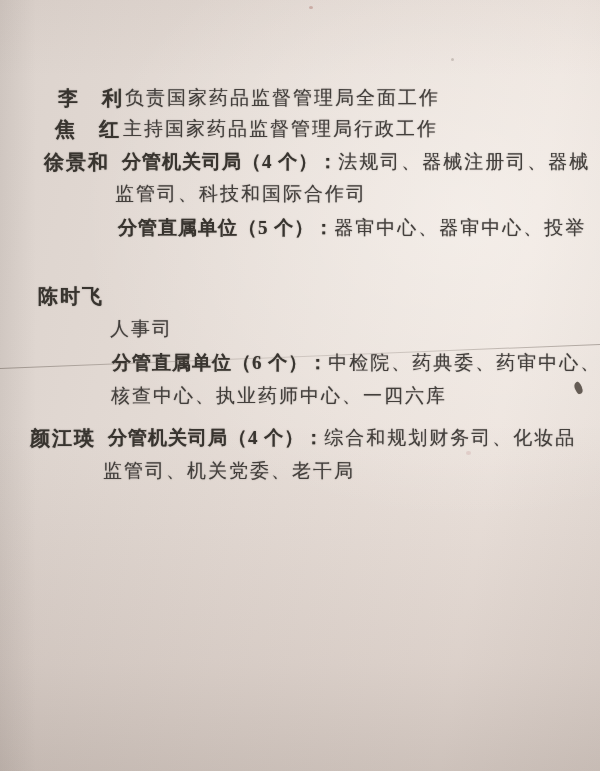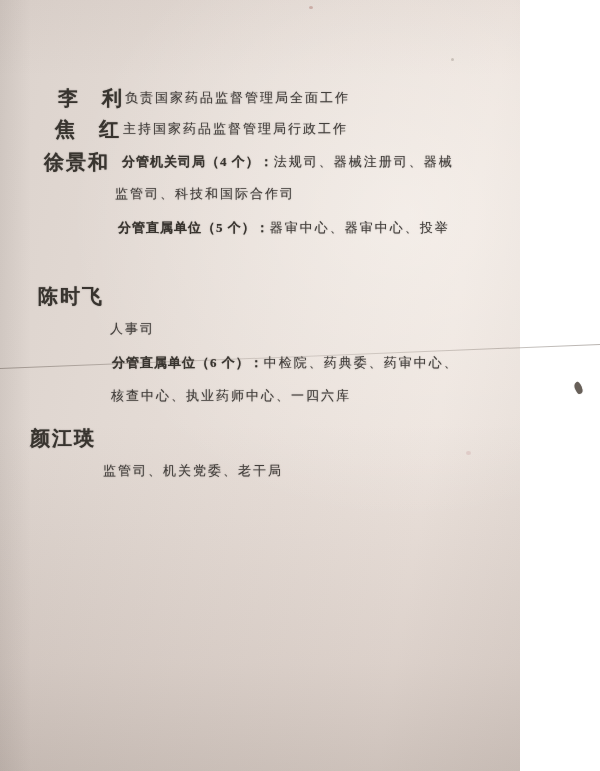--- a/index.html
+++ b/index.html
@@ -6,33 +6,32 @@
     --paper:#e6ddd7;
     --ink:#433f3c;
     --ink-bold:#38342f;
   }
   html,body{margin:0;padding:0;}
   body{
     width:600px;height:771px;overflow:hidden;
     font-family:"Liberation Serif","DejaVu Serif",serif;
   }
   .photo{
-    position:relative;width:508px;height:771px;
+    position:relative;width:600px;height:771px;
     background:
       linear-gradient(to right, rgba(70,60,55,.09), rgba(70,60,55,0) 6%),
       radial-gradient(ellipse 90% 55% at 78% 28%, rgba(255,252,248,.45), rgba(255,252,248,0) 72%),
       linear-gradient(to bottom, rgba(120,95,85,.05), rgba(120,95,85,0) 10%, rgba(120,95,85,0) 55%, rgba(110,85,75,.13) 86%, rgba(95,75,65,.22) 100%),
       linear-gradient(100deg, #dcd3cd 0%, var(--paper) 45%, #ece3dd 78%, #e4dbd5 100%);
-    padding-left: 12px;
   }
   .name,.content{
     position:absolute;
     white-space:nowrap;
     color:var(--ink);
-    font-size:13px;
+    font-size:19px;
     line-height:22px;
     letter-spacing:2px;
     text-shadow:0 0 1.2px rgba(67,63,60,.55);
   }
   .name{
     font-weight:700;
     font-size:20px;
     color:var(--ink-bold);
     text-shadow:0 0 1.2px rgba(56,52,47,.65);
   }
@@ -84,20 +83,21 @@
 
   <div class="name" style="top:285px;left:38px">陈时飞</div>
 
   <div class="content" style="top:318px;left:110px"><span class="text">人事司</span></div>
 
   <div class="content" style="top:352px;left:112px"><span class="label">分管直属单位（6 个）：</span><span class="text">中检院、药典委、药审中心、</span></div>
 
   <div class="content" style="top:385px;left:111px"><span class="text">核查中心、执业药师中心、一四六库</span></div>
 
   <div class="name" style="top:427px;left:30px">颜江瑛</div>
+  <div class="content" style="top:427px;left:108px"><span class="label">分管机关司局（4 个）：</span><span class="text">综合和规划财务司、化妆品</span></div>
 
   <div class="content" style="top:460px;left:103px"><span class="text">监管司、机关党委、老干局</span></div>
 
 
 
   <div class="crease"></div>
   <div class="ink-mark"></div>
   <div class="speck speck-1"></div>
   <div class="speck speck-2"></div>
   <div class="speck speck-3"></div>

